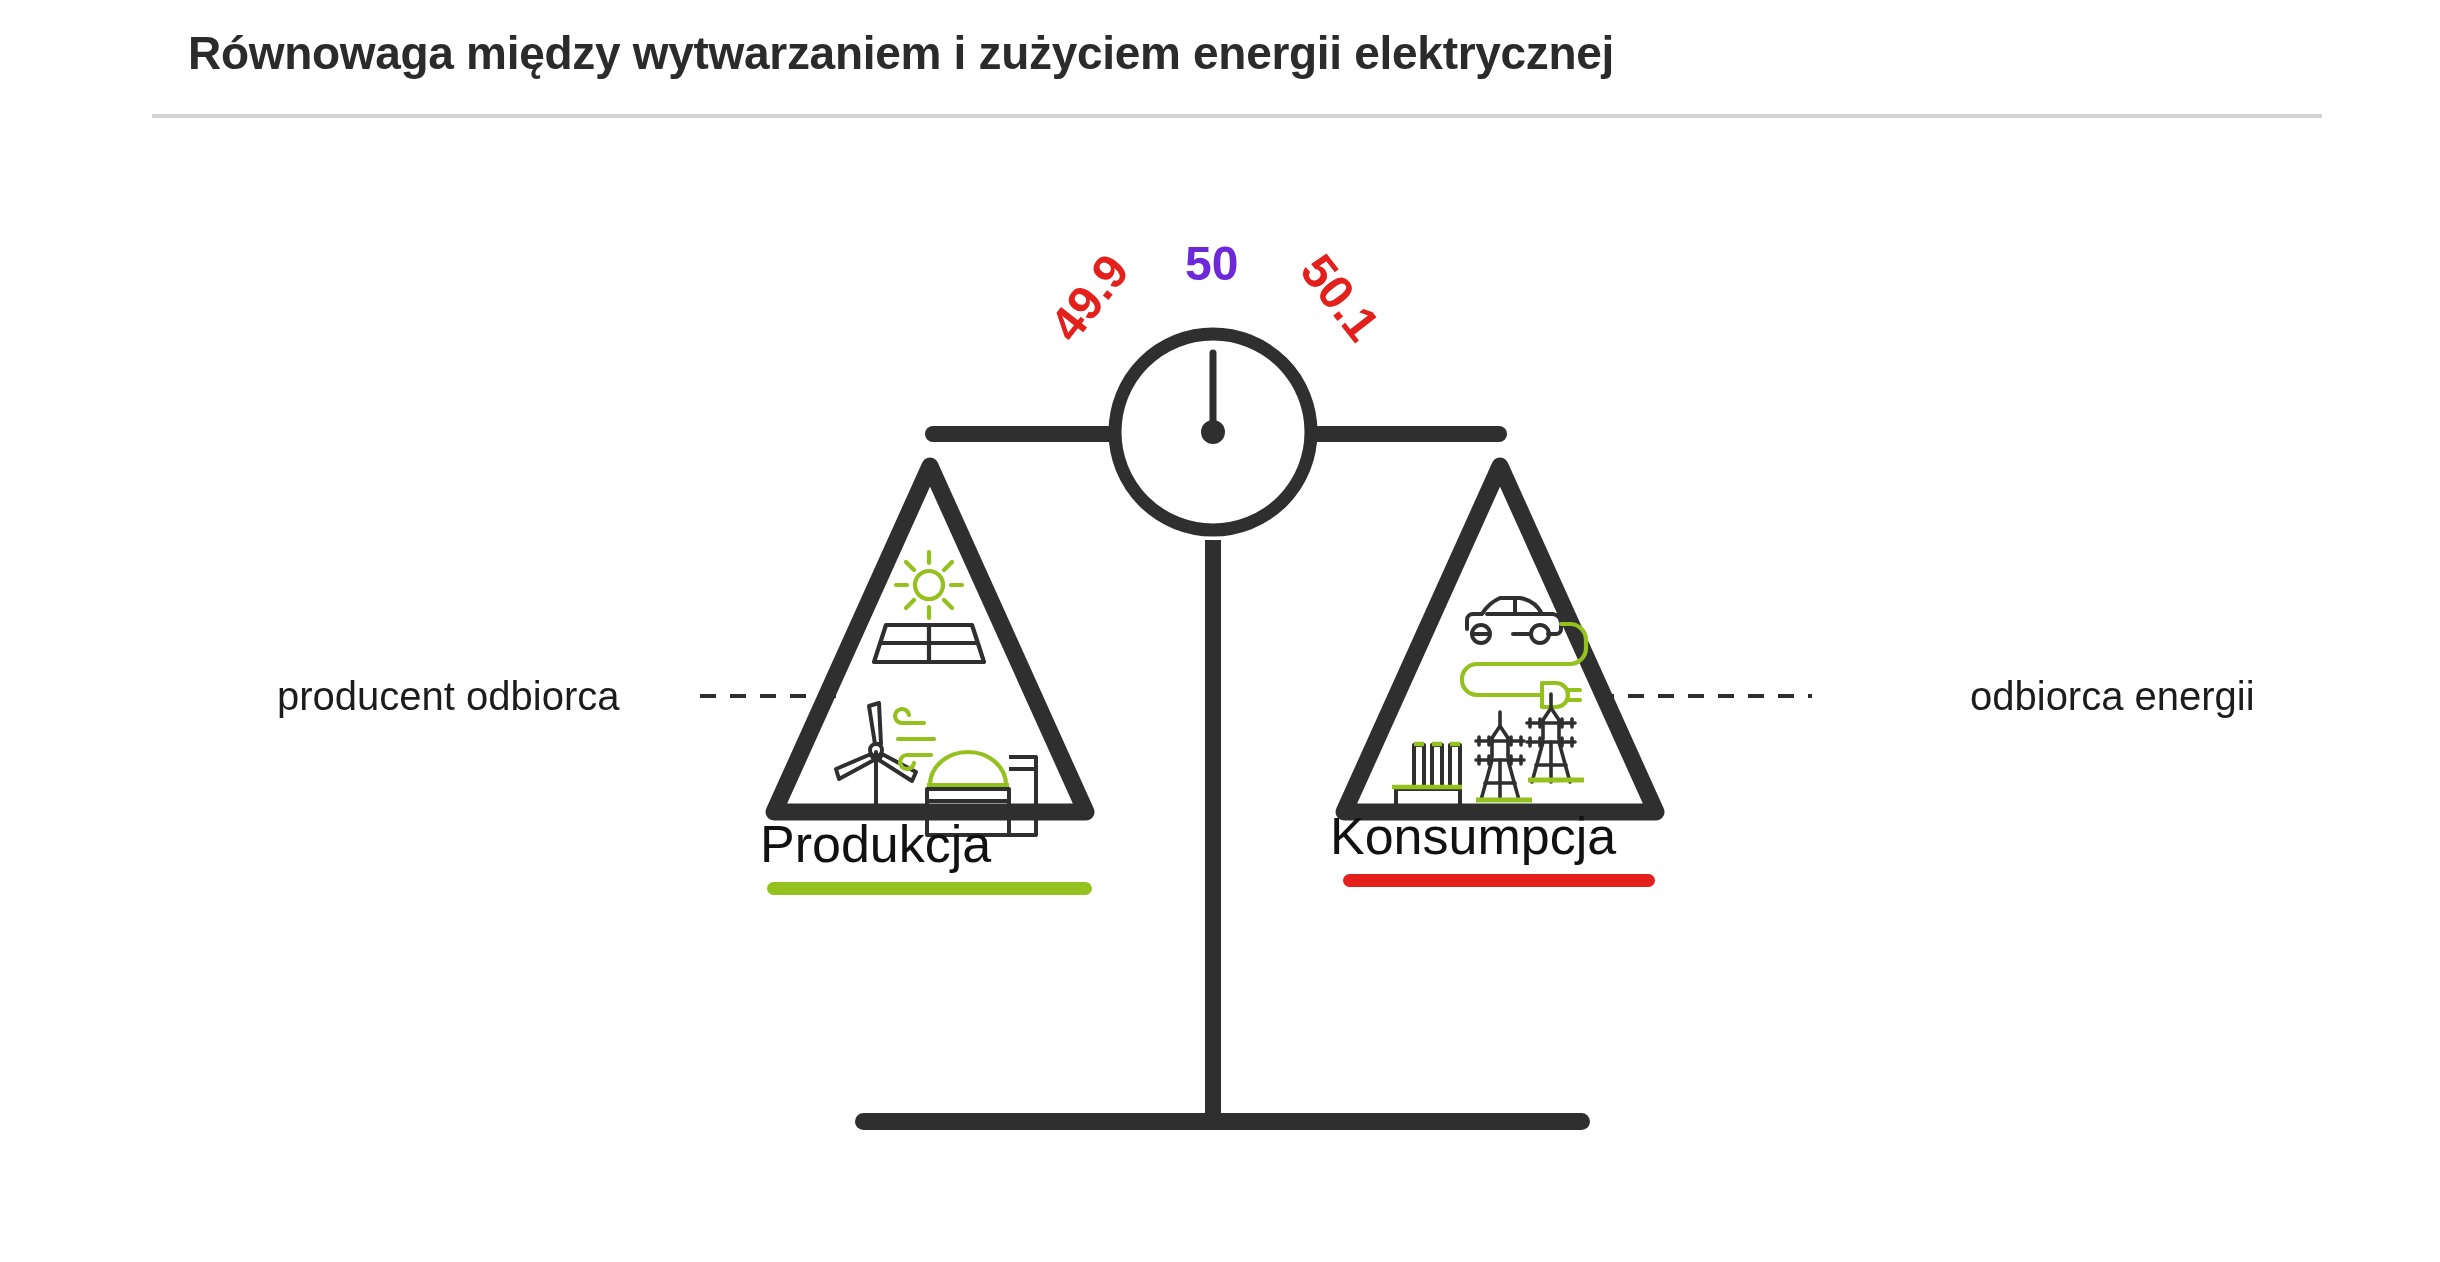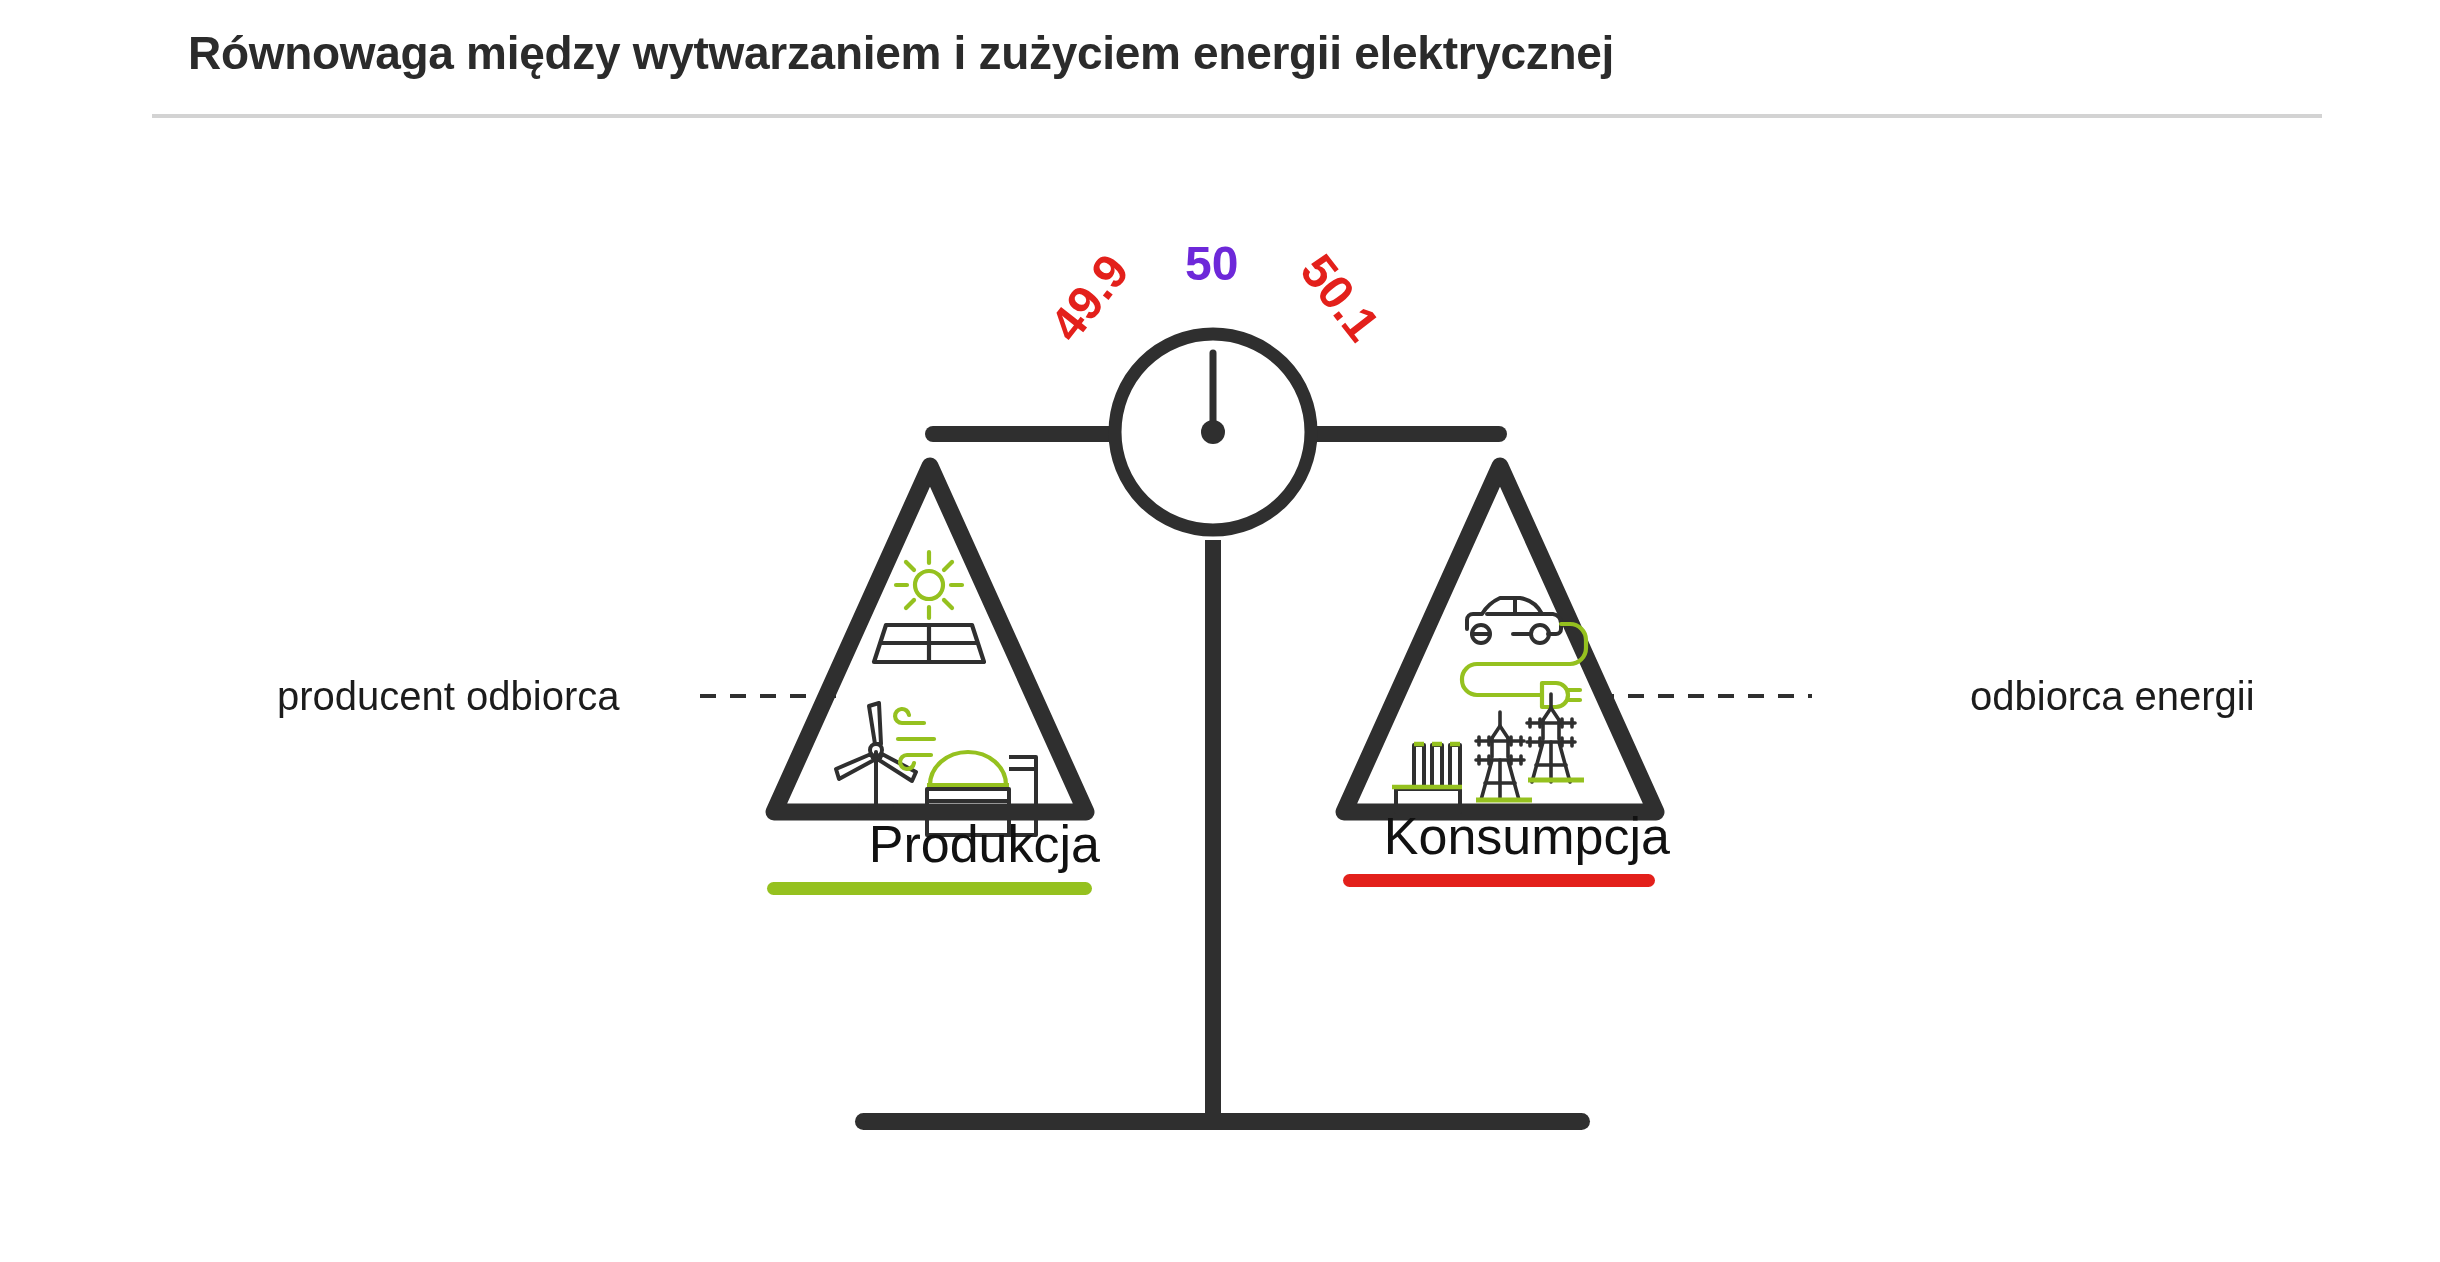--- a/index.html
+++ b/index.html
@@ -84,21 +84,21 @@
     left: 1293px;
     top: 274px;
     color: #e3201b;
     transform: rotate(52deg);
     transform-origin: 50% 50%;
   }
 
   
   .pan-caption {
     position: absolute;
-    text-align: right;
+    text-align: left;
     white-space: nowrap;
   }
   .pan-caption-text {
     font-size: 52px;
     font-weight: normal;
     color: #111111;
     line-height: 1;
     display: block;
   }
   .pan-caption-bar {

